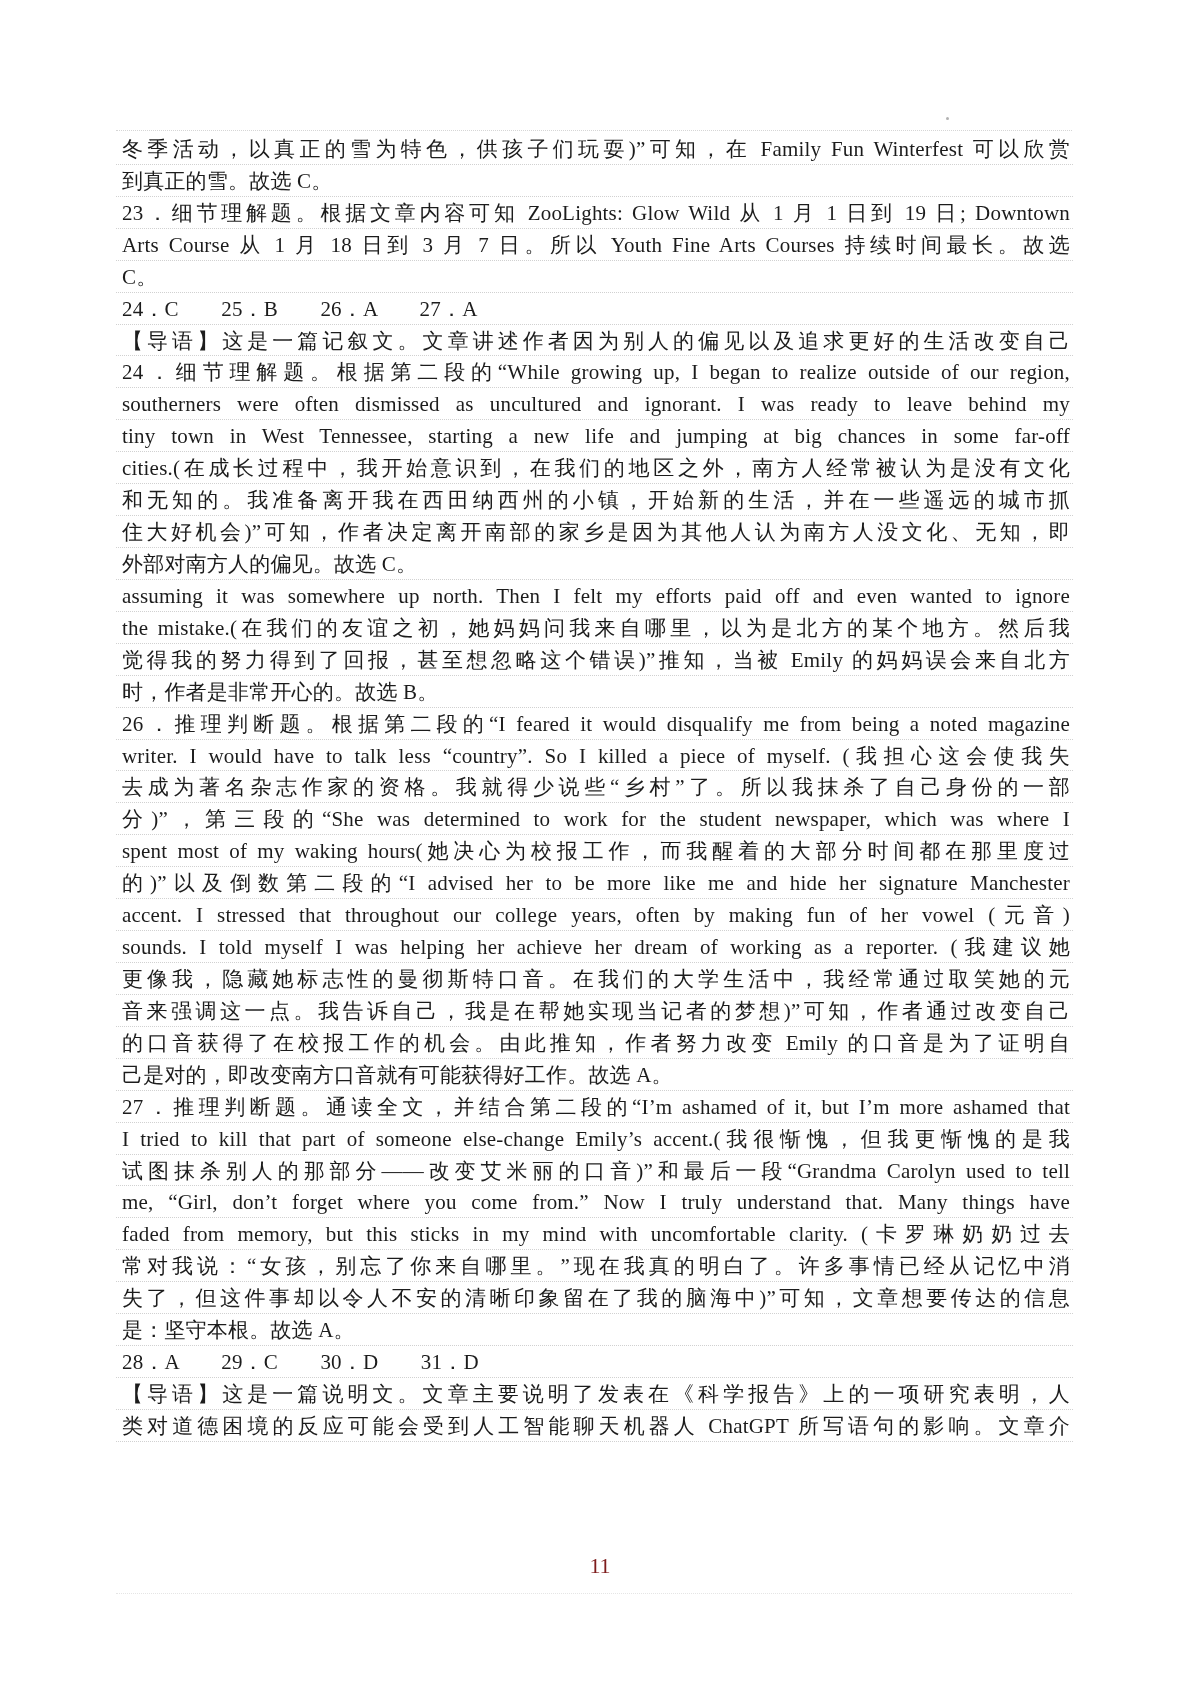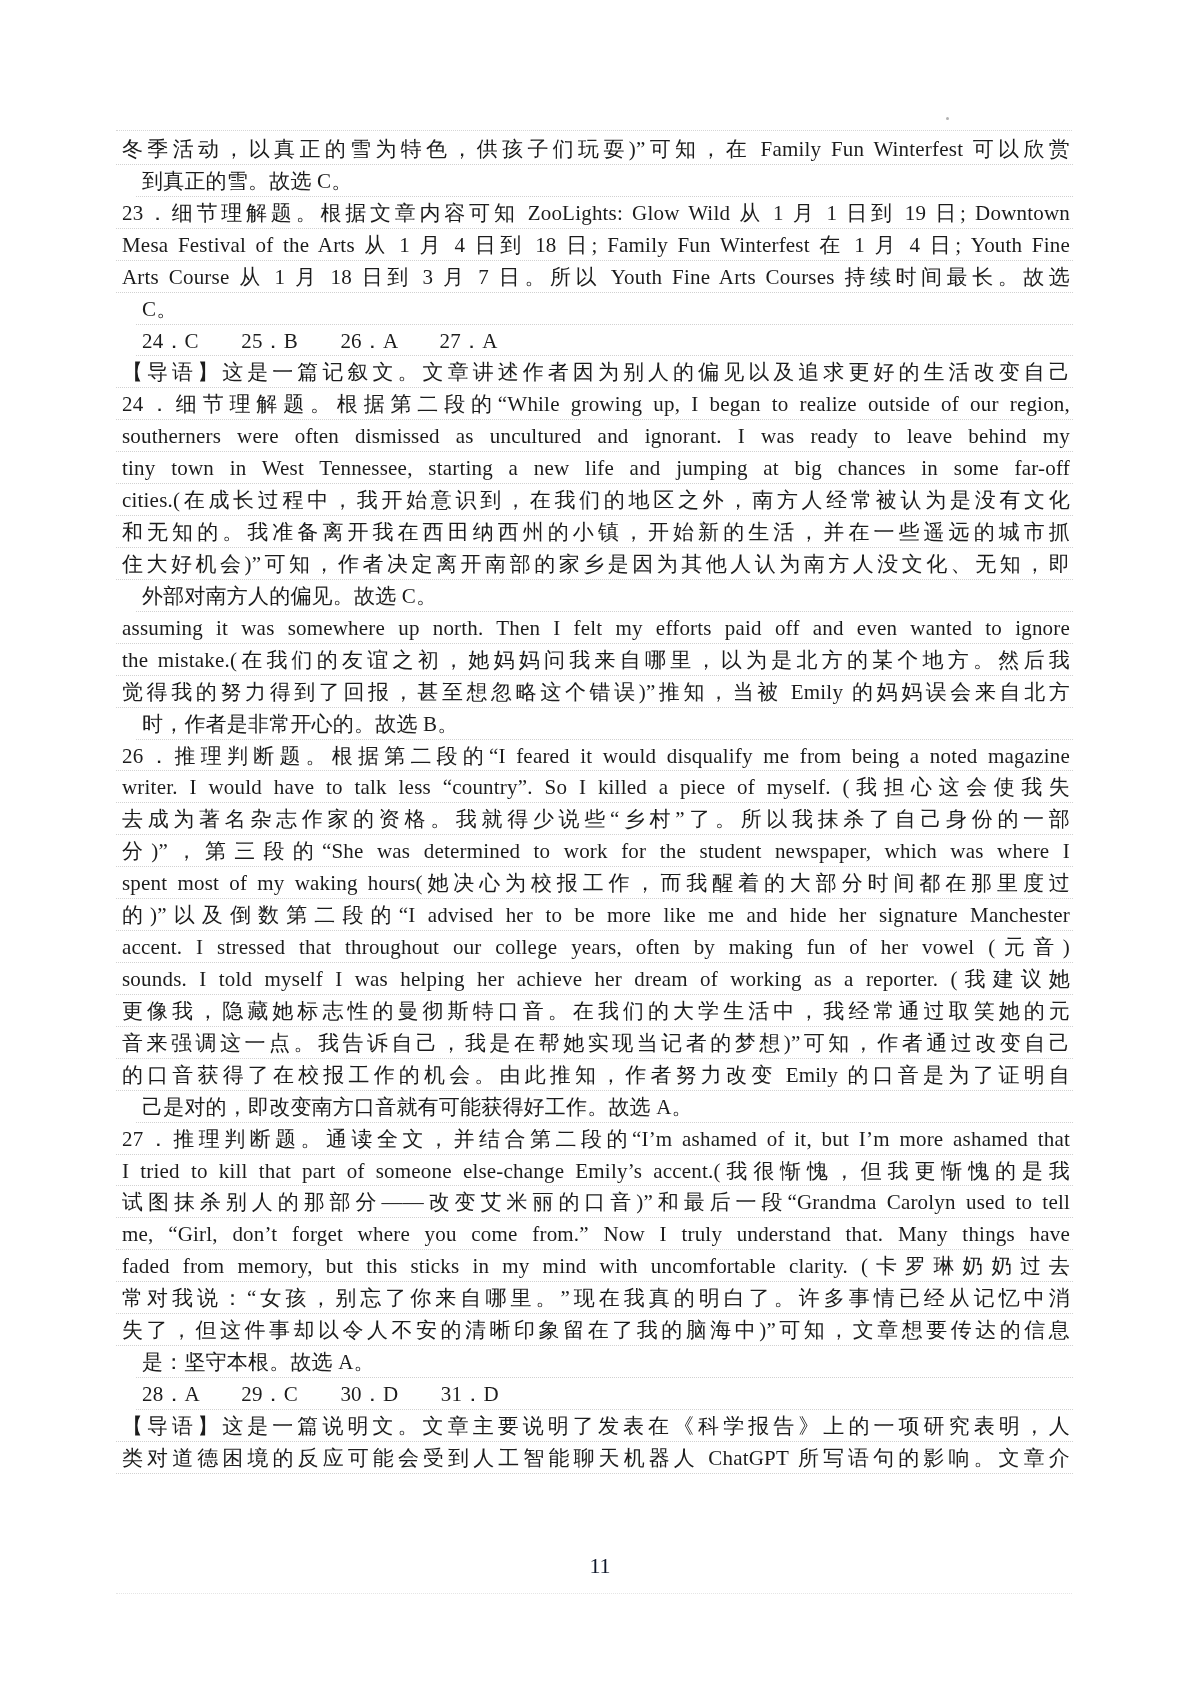--- a/index.html
+++ b/index.html
@@ -35,21 +35,20 @@
     white-space: normal;
   }
   
   .line.j {
     text-align: justify;
     text-align-last: justify;
   }
   .line.l {
     text-align: right;
     text-align-last: left;
-    margin-left: 20px;
   }
   
   .line::after {
     content: "";
     position: absolute;
     left: -6px;
     right: -3px;
     bottom: 1px;
     border-bottom: 1px dotted #c9c9c9;
     opacity: 0.85;
@@ -72,21 +71,21 @@
   }
   .page-number {
     position: absolute;
     top: 1550px;
     left: 0;
     width: 1200px;
     height: 32px;
     line-height: 32px;
     text-align: center;
     font-size: 22px;
-    color: #0f172a;
+    color: #7f1d1d;
   }
   .speck {
     position: absolute;
     left: 946px;
     top: 117px;
     width: 3px;
     height: 3px;
     border-radius: 50%;
     background: #909090;
     opacity: 0.7;
@@ -95,21 +94,20 @@
 </head>
 <body>
 
 <div class="page">
   <div class="rule top-rule"></div>
   <div class="speck"></div>
   <div class="text-block" id="text-block">
       <div class="line j">冬季活动，以真正的雪为特色，供孩子们玩耍)”可知，在 Family Fun Winterfest 可以欣赏</div>
       <div class="line l">到真正的雪。故选 C。</div>
       <div class="line j">23．细节理解题。根据文章内容可知 ZooLights: Glow Wild 从 1 月 1 日到 19 日; Downtown</div>
-      <div class="line j">Mesa Festival of the Arts 从 1 月 4 日到 18 日; Family Fun Winterfest 在 1 月 4 日; Youth Fine</div>
       <div class="line j">Arts Course 从 1 月 18 日到 3 月 7 日。所以 Youth Fine Arts Courses 持续时间最长。故选</div>
       <div class="line l">C。</div>
       <div class="line l">24．C　　25．B　　26．A　　27．A</div>
       <div class="line j">【导语】这是一篇记叙文。文章讲述作者因为别人的偏见以及追求更好的生活改变自己</div>
       <div class="line j">24．细节理解题。根据第二段的“While growing up, I began to realize outside of our region,</div>
       <div class="line j">southerners were often dismissed as uncultured and ignorant. I was ready to leave behind my</div>
       <div class="line j">tiny town in West Tennessee, starting a new life and jumping at big chances in some far-off</div>
       <div class="line j">cities.(在成长过程中，我开始意识到，在我们的地区之外，南方人经常被认为是没有文化</div>
       <div class="line j">和无知的。我准备离开我在西田纳西州的小镇，开始新的生活，并在一些遥远的城市抓</div>
       <div class="line j">住大好机会)”可知，作者决定离开南部的家乡是因为其他人认为南方人没文化、无知，即</div>

